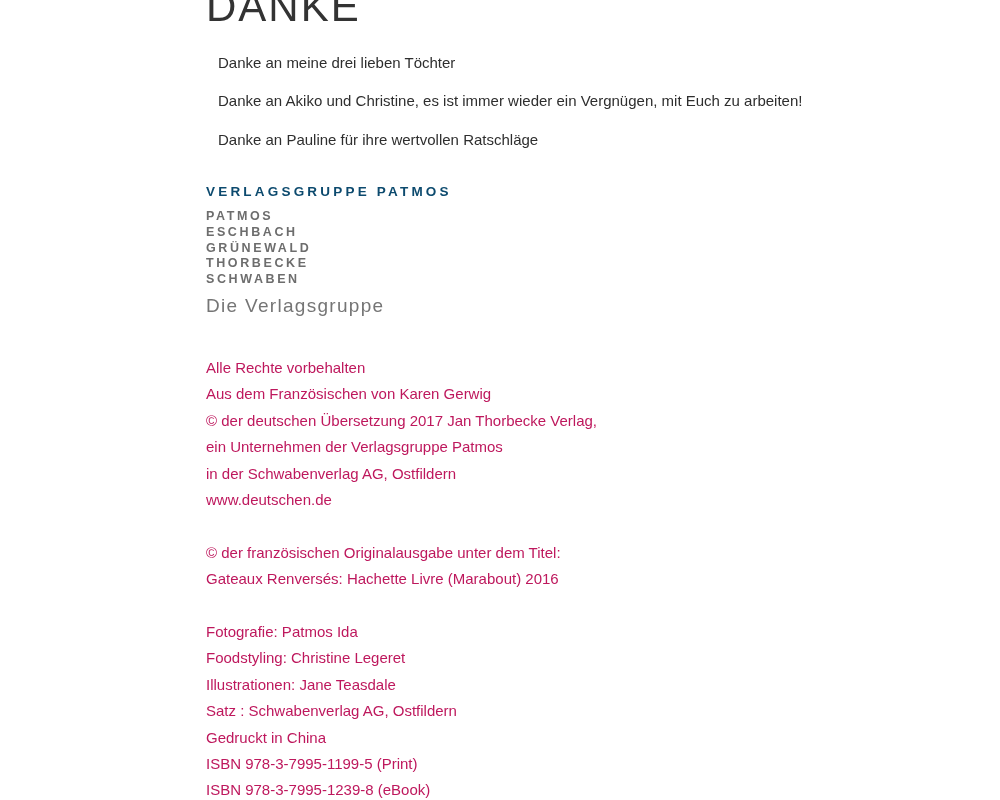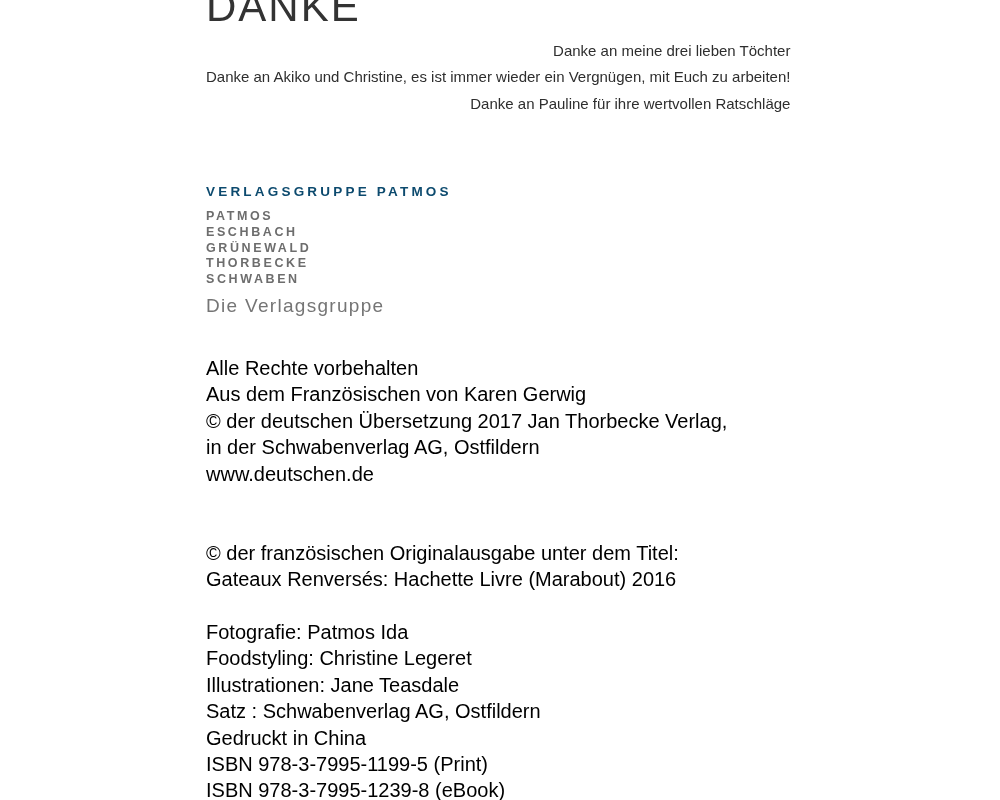--- a/index.html
+++ b/index.html
@@ -23,26 +23,25 @@
     font-size: 42px;
     font-weight: 400;
     letter-spacing: 2px;
     color: #333333;
     line-height: 1;
     white-space: nowrap;
   }
 
   .thanks { top: 38px; }
   .thanks p {
-    margin: 0;
+    margin: 12px;
     font-size: 15px;
     line-height: 26.3px;
     color: #2e2e2e;
     white-space: nowrap;
-    text-align: right;
   }
 
   .publisher-group {
     top: 184px;
     font-size: 13.5px;
     font-weight: 700;
     letter-spacing: 3.2px;
     color: #0c4a6e;
     white-space: nowrap;
   }
@@ -67,23 +66,23 @@
     color: #757575;
     white-space: nowrap;
   }
 
   .rights { top: 355px; }
   .original { top: 540px; }
   .credits { top: 619px; }
 
   .rights p, .original p, .credits p {
     margin: 0;
-    font-size: 20px;
+    font-size: 15px;
     line-height: 26.4px;
-    color: #000000;
+    color: #be185d;
     white-space: nowrap;
   }
 </style>
 </head>
 <body>
 
 <div class="block page-title">DANKE</div>
 
 <div class="block thanks">
   <p>Danke an meine drei lieben Töchter</p>
@@ -102,20 +101,21 @@
 </div>
 
 <div class="block tagline">
   <p>Die Verlagsgruppe</p>
 </div>
 
 <div class="block rights">
   <p>Alle Rechte vorbehalten</p>
   <p>Aus dem Französischen von Karen Gerwig</p>
   <p>© der deutschen Übersetzung 2017 Jan Thorbecke Verlag,</p>
+  <p>ein Unternehmen der Verlagsgruppe Patmos</p>
   <p>in der Schwabenverlag AG, Ostfildern</p>
   <p>www.deutschen.de</p>
 </div>
 
 <div class="block original">
   <p>© der französischen Originalausgabe unter dem Titel:</p>
   <p>Gateaux Renversés: Hachette Livre (Marabout) 2016</p>
 </div>
 
 <div class="block credits">

